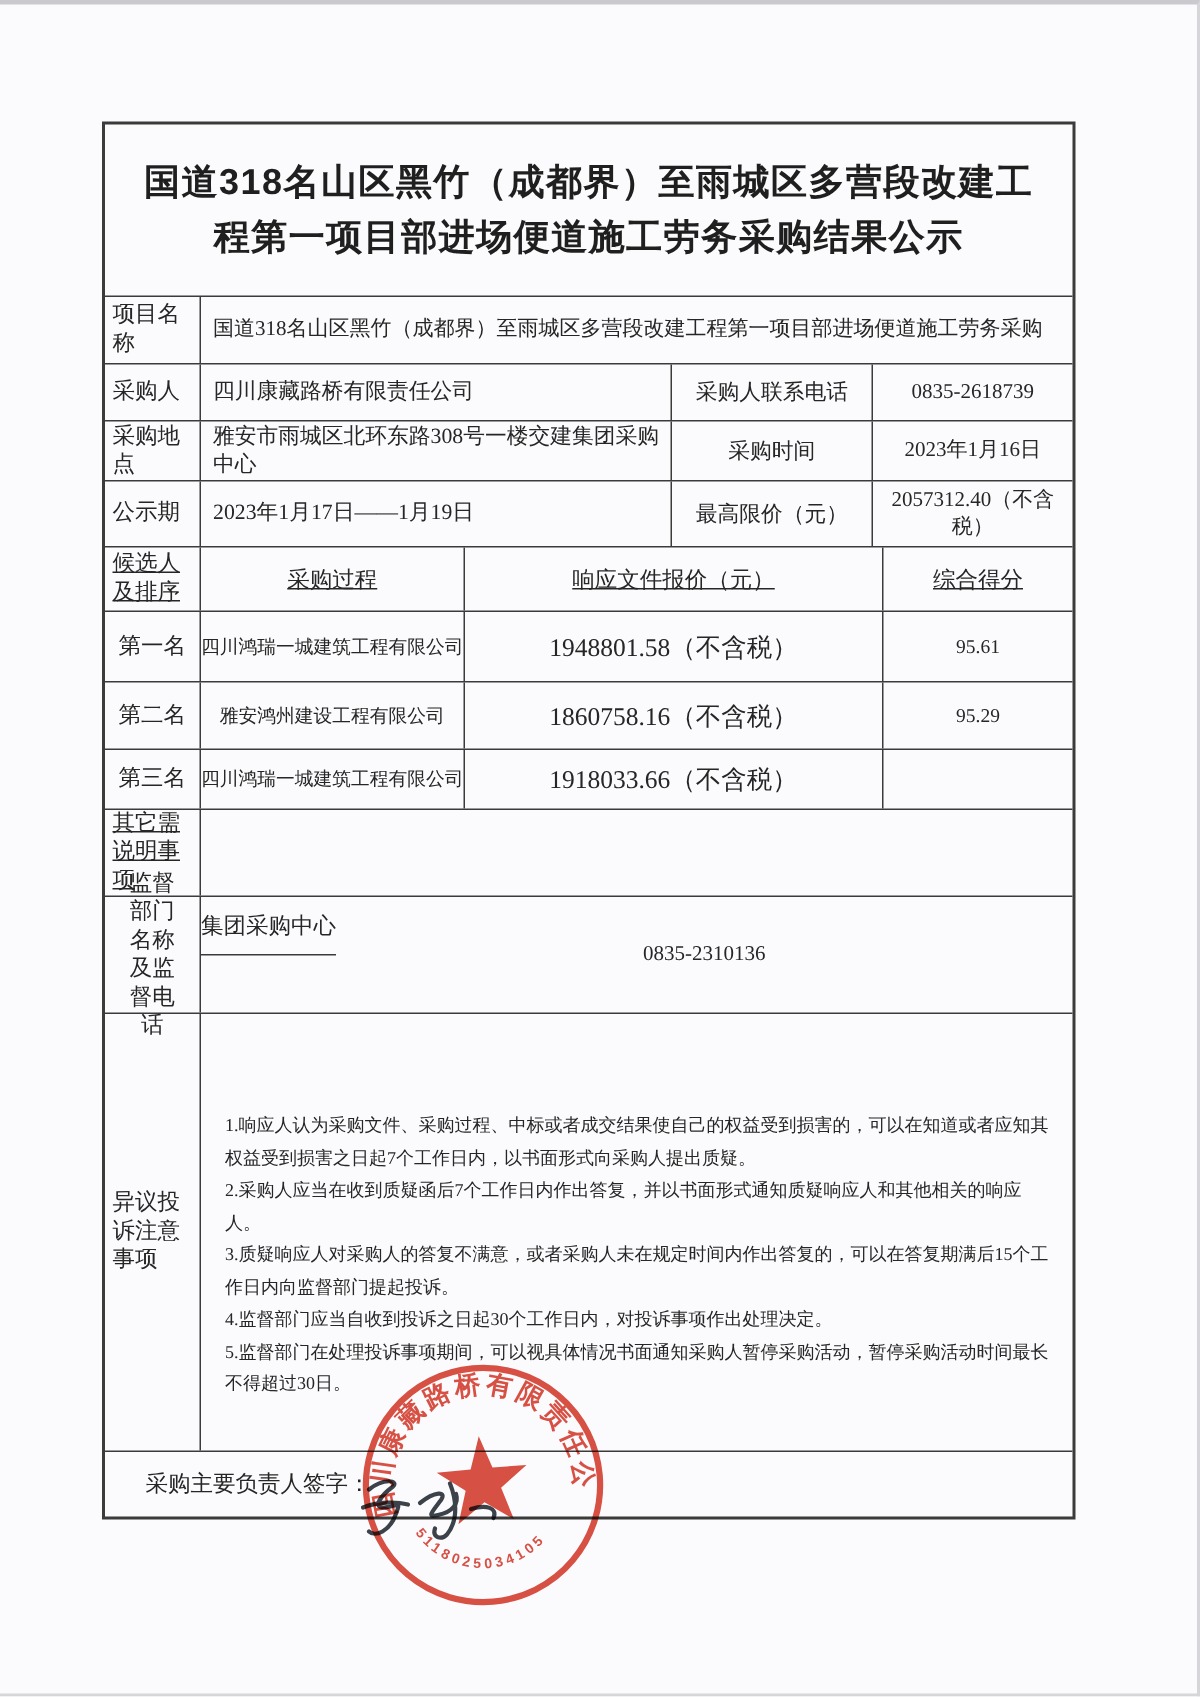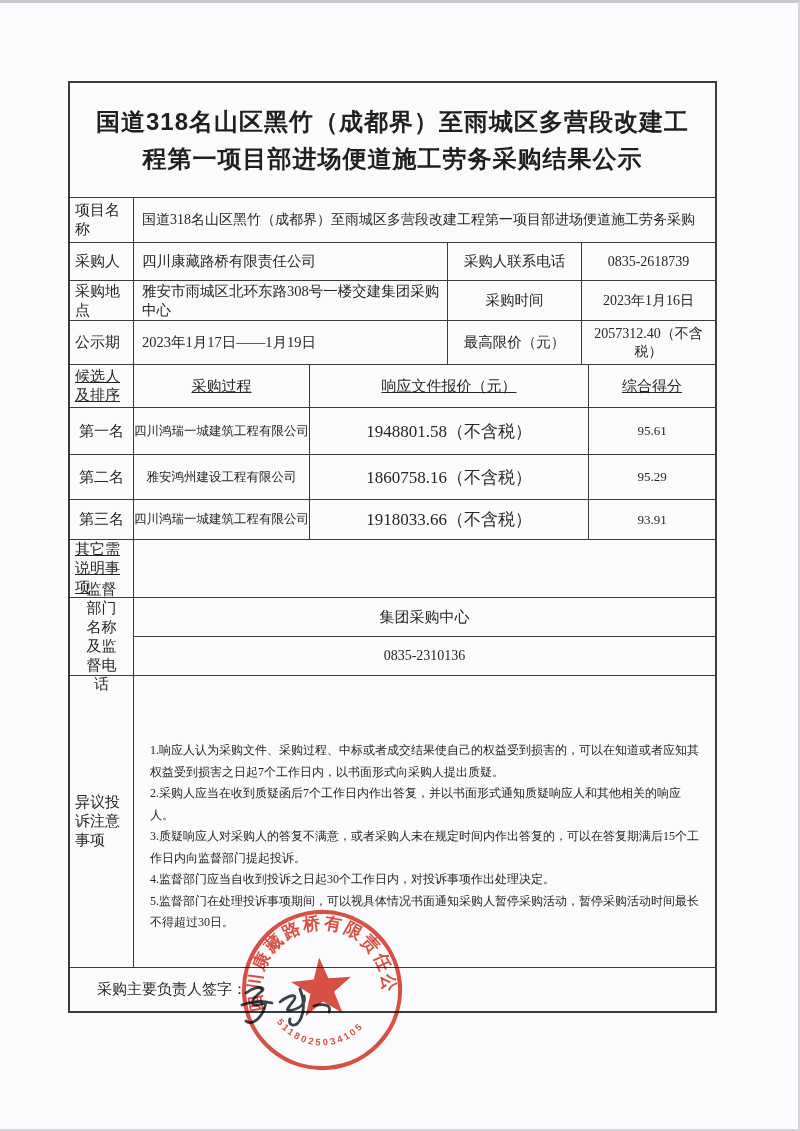--- a/index.html
+++ b/index.html
@@ -56,21 +56,21 @@
   .v1 { width:314px; flex:0 0 314px; padding:2px 6px 2px 8px; font-size:14.5px; line-height:19px; }
   .v2 { width:134px; flex:0 0 134px; justify-content:center; text-align:center; font-size:14.5px; }
   .v3 { flex:1; justify-content:center; text-align:center; font-size:14px; line-height:18px; padding:2px 4px; }
 
   .c1 { width:176px; flex:0 0 176px; justify-content:center; text-align:center; font-size:12.5px; }
   .c2 { width:279px; flex:0 0 279px; justify-content:center; text-align:center; font-size:17px; }
   .c3 { flex:1; justify-content:center; font-size:13px; }
   .hcell { font-size:15px !important; }
   .rank { justify-content:center; text-align:right; padding:2px; }
 
-  .sup-col { flex:1; display:flex; flex-direction:column;justify-content:flex-end; }
+  .sup-col { flex:1; display:flex; flex-direction:row;justify-content:flex-end; }
   .sup-top { height:39px; border-bottom:1.5px solid #3b3b3b; display:flex; align-items:center; justify-content:center; font-size:15px; }
   .sup-bot { flex:1; display:flex; align-items:center; justify-content:center; font-size:14px; }
   .lbl-center { text-align:center; justify-content:center; padding:2px 15px; }
 
   .complaint-cell { flex:1; display:block; padding:64px 12px 8px 16px; }
   .complaint-cell .item { font-size:12px; line-height:21.5px; }
 
   .sign-cell { flex:1; padding-left:8px; font-size:15px; }
 
   .seal {
@@ -140,21 +140,20 @@
       <div class="cell lbl br rank">第二名</div>
       <div class="cell c1 br">雅安鸿州建设工程有限公司</div>
       <div class="cell c2 br">1860758.16（不含税）</div>
       <div class="cell c3">95.29</div>
     </div>
 
     <div class="row r-cand3">
       <div class="cell lbl br rank">第三名</div>
       <div class="cell c1 br">四川鸿瑞一城建筑工程有限公司</div>
       <div class="cell c2 br">1918033.66（不含税）</div>
-      <div class="cell c3">93.91</div>
     </div>
 
     <div class="row r-other">
       <div class="cell lbl br">其它需说明事项</div>
       <div class="cell wide-val"></div>
     </div>
 
     <div class="row r-super">
       <div class="cell lbl br lbl-center">监督部门名称及监督电话</div>
       <div class="sup-col">

